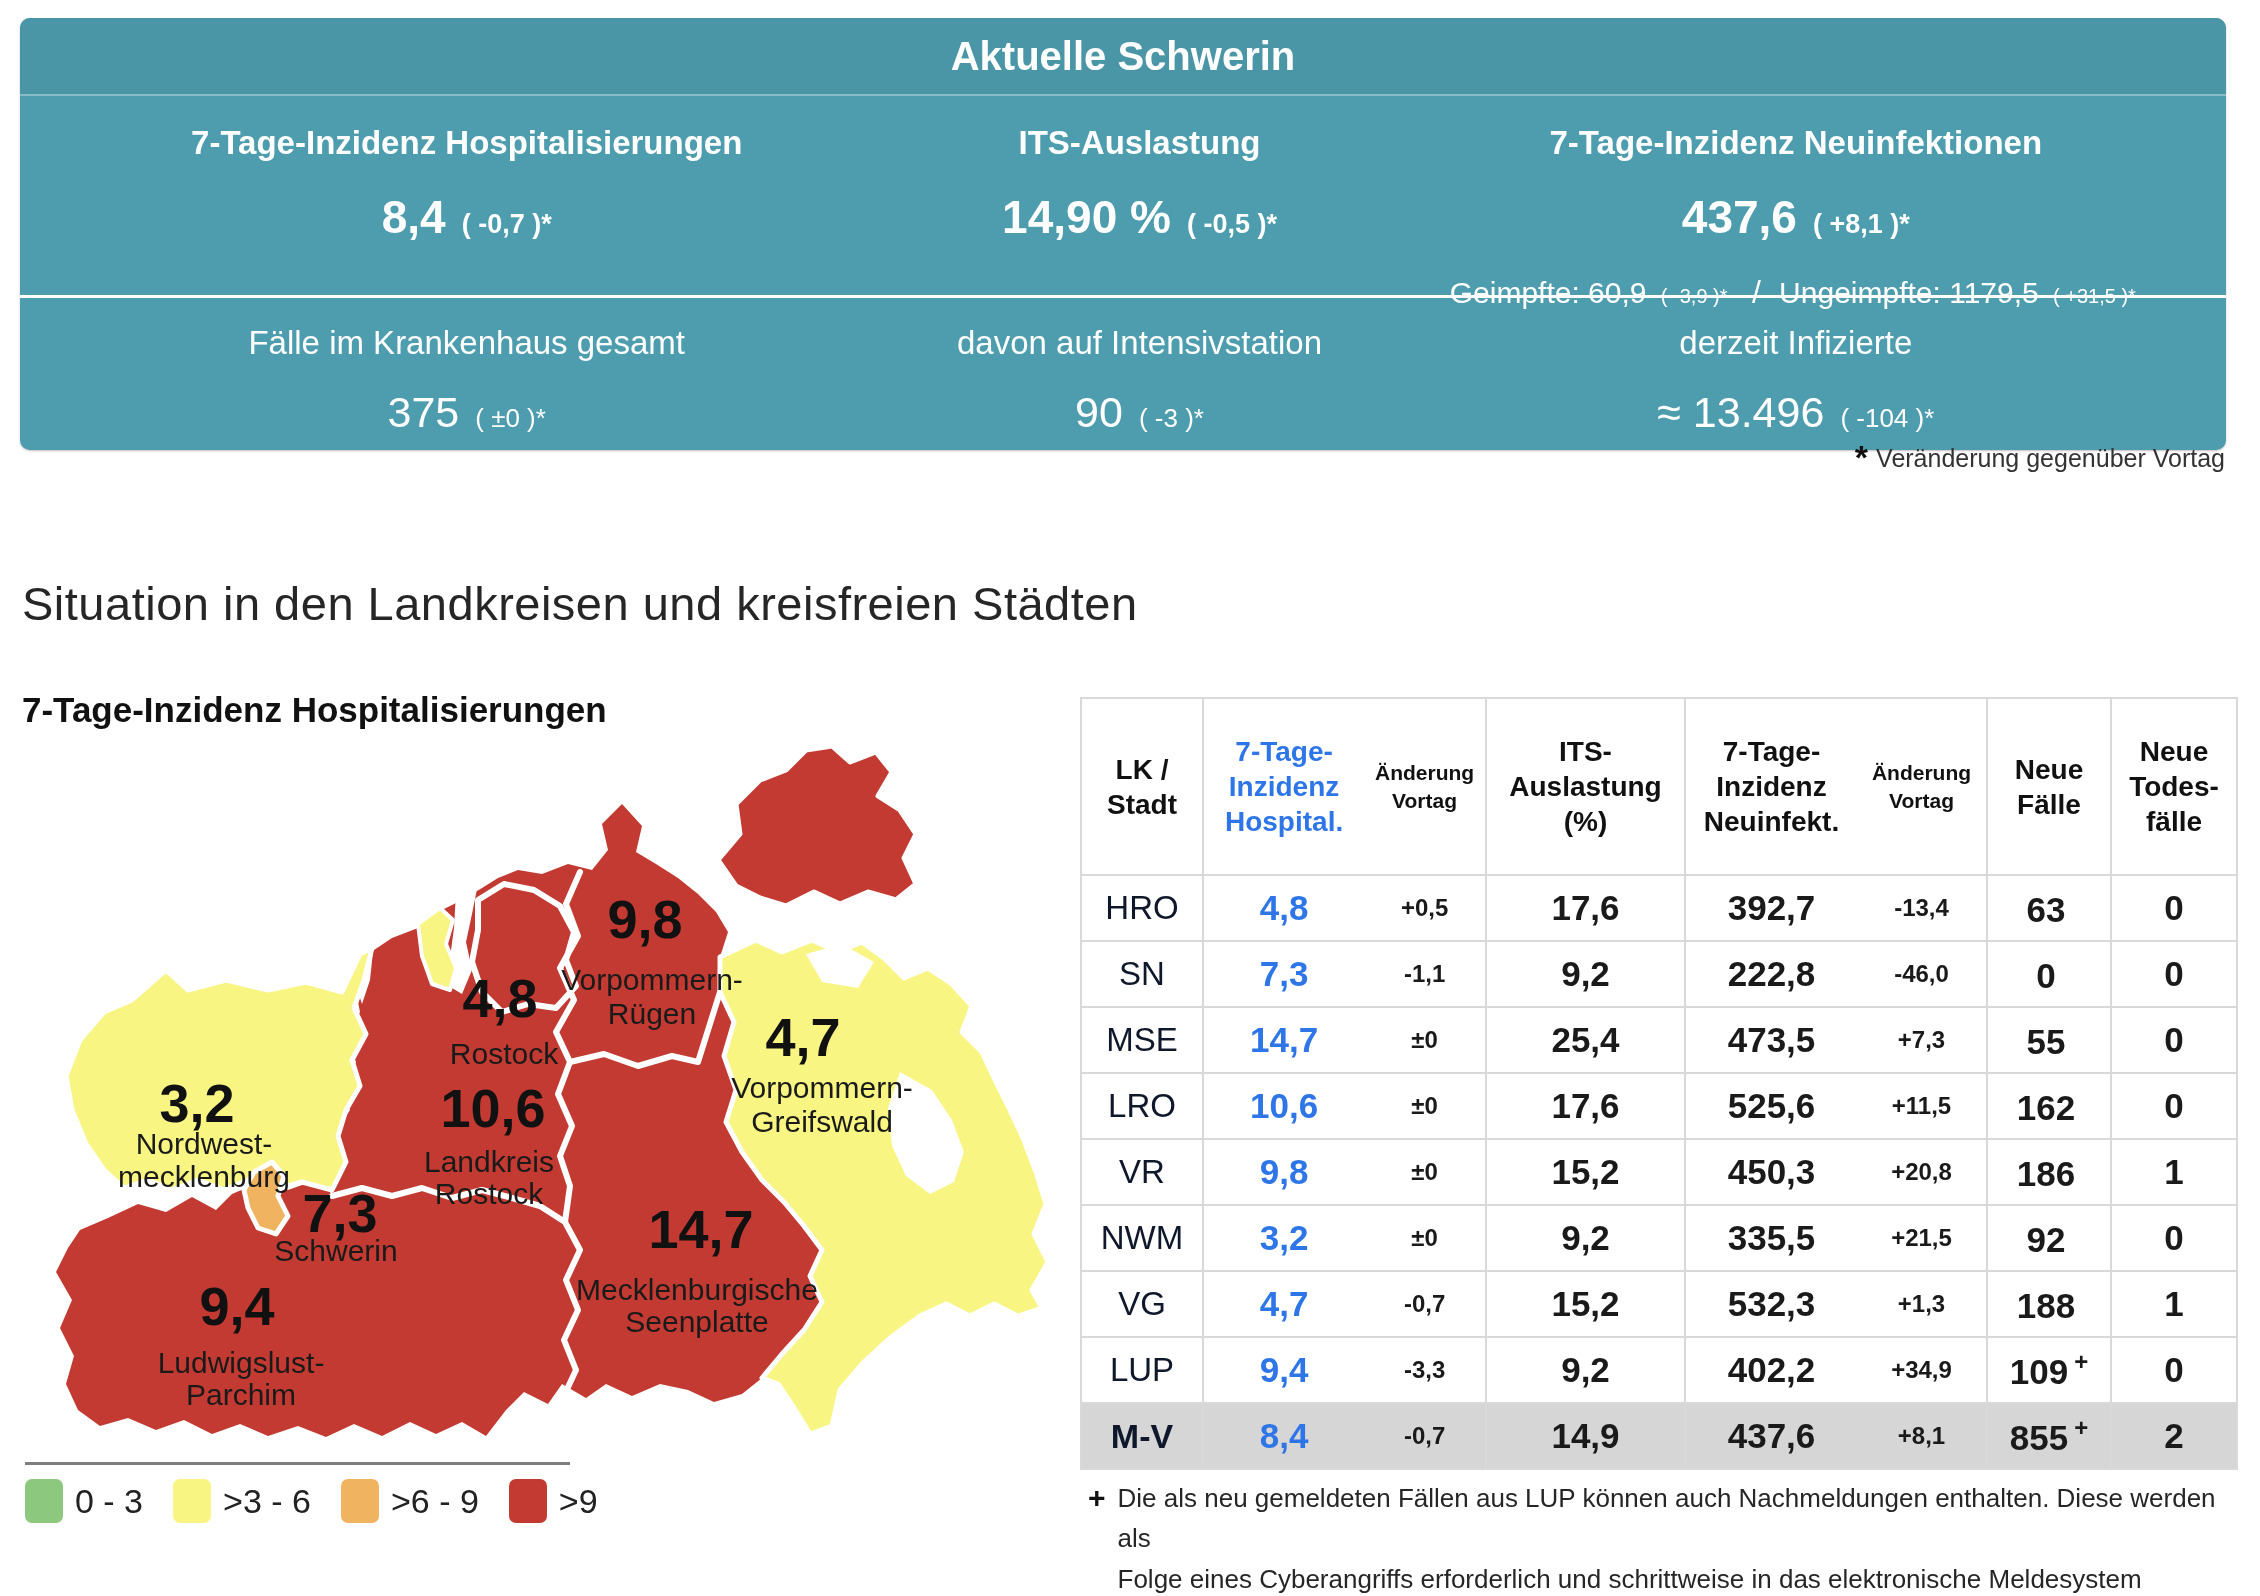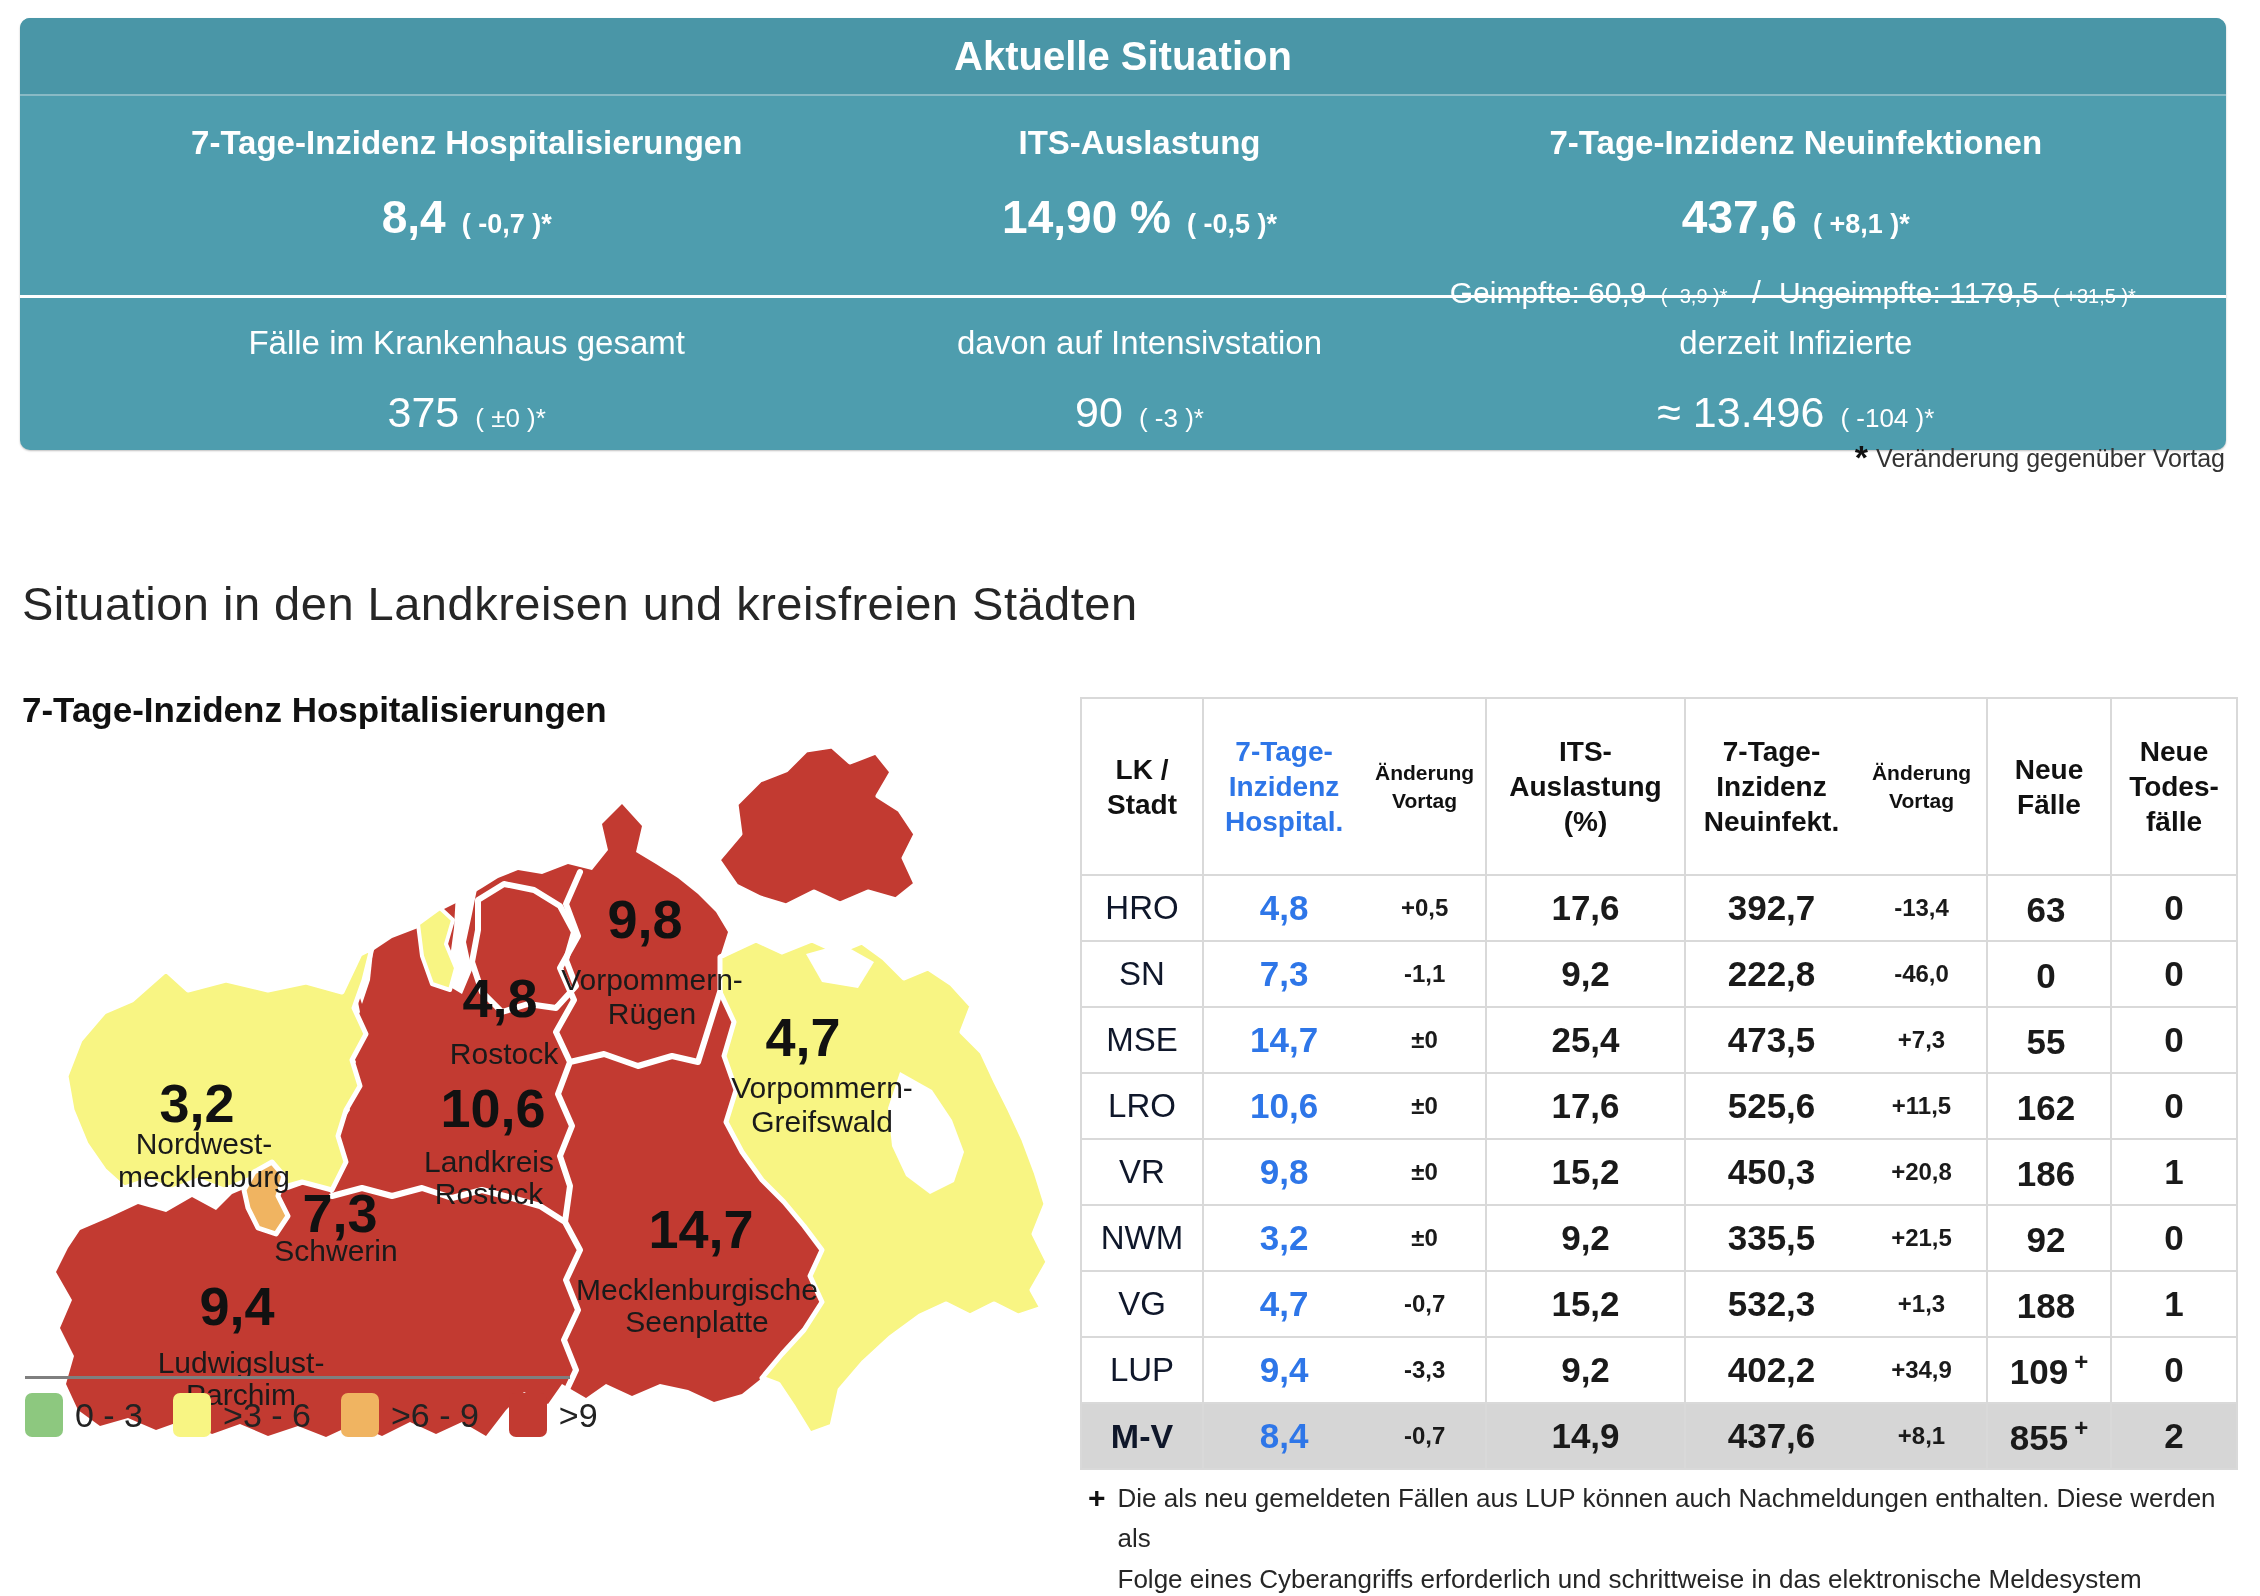--- a/index.html
+++ b/index.html
@@ -30,21 +30,21 @@
   
   .section-heading{left:22px;top:576px;font-size:47px;font-weight:300;color:#262626;letter-spacing:.5px;}
   .map-title{left:22px;top:690px;font-size:35px;font-weight:bold;color:#111;}
 
   
   svg.map{left:20px;top:742px;}
   .map-value{font-size:54px;font-weight:bold;fill:#111;text-anchor:middle;}
   .map-name{font-size:30px;fill:#1a1a1a;text-anchor:middle;}
 
   
-  .legend{left:25px;top:1376px;width:545px;border-top:3px solid #7f7f7f;padding-top:14px;display:flex;align-items:center;gap:30px;}
+  .legend{left:25px;top:1462px;width:545px;border-top:3px solid #7f7f7f;padding-top:14px;display:flex;align-items:center;gap:30px;}
   .legend-item{display:flex;align-items:center;gap:12px;}
   .legend-swatch{width:38px;height:44px;border-radius:7px;}
   .legend-label{font-size:34px;color:#222;white-space:nowrap;}
 
   
   .table-wrap{left:1080px;top:697px;}
   table.data{border-collapse:collapse;table-layout:fixed;}
   table.data th,table.data td{border:2px solid #d9d9d9;padding:0;vertical-align:middle;}
   table.data th{height:138px;font-size:28px;font-weight:bold;text-align:center;white-space:pre-line;line-height:1.25;background:#fff;color:#111;}
   table.data td{height:64px;background:#fff;}
@@ -61,21 +61,21 @@
   .hosp-val{color:#2e76e8;}
 
   .table-footnote{left:1088px;top:1478px;width:1150px;display:flex;gap:12px;font-size:26px;color:#262626;line-height:1.55;}
   .table-footnote .plus{font-size:30px;font-weight:bold;color:#111;line-height:1.3;}
   .fn-line{display:block;}
 </style>
 </head>
 <body>
 
 <div class="abs summary-panel">
-  <div class="panel-title">Aktuelle Situation</div>
+  <div class="panel-title">Aktuelle Schwerin</div>
 
   <div class="metric-row metric-row1">
     <div class="metric-cell">
       <div class="metric-label">7-Tage-Inzidenz Hospitalisierungen</div>
       <div>
         <span class="metric-value">8,4</span><span class="metric-change">( -0,7 )*</span>
       </div>
     </div>
     <div class="metric-cell">
       <div class="metric-label">ITS-Auslastung</div>

